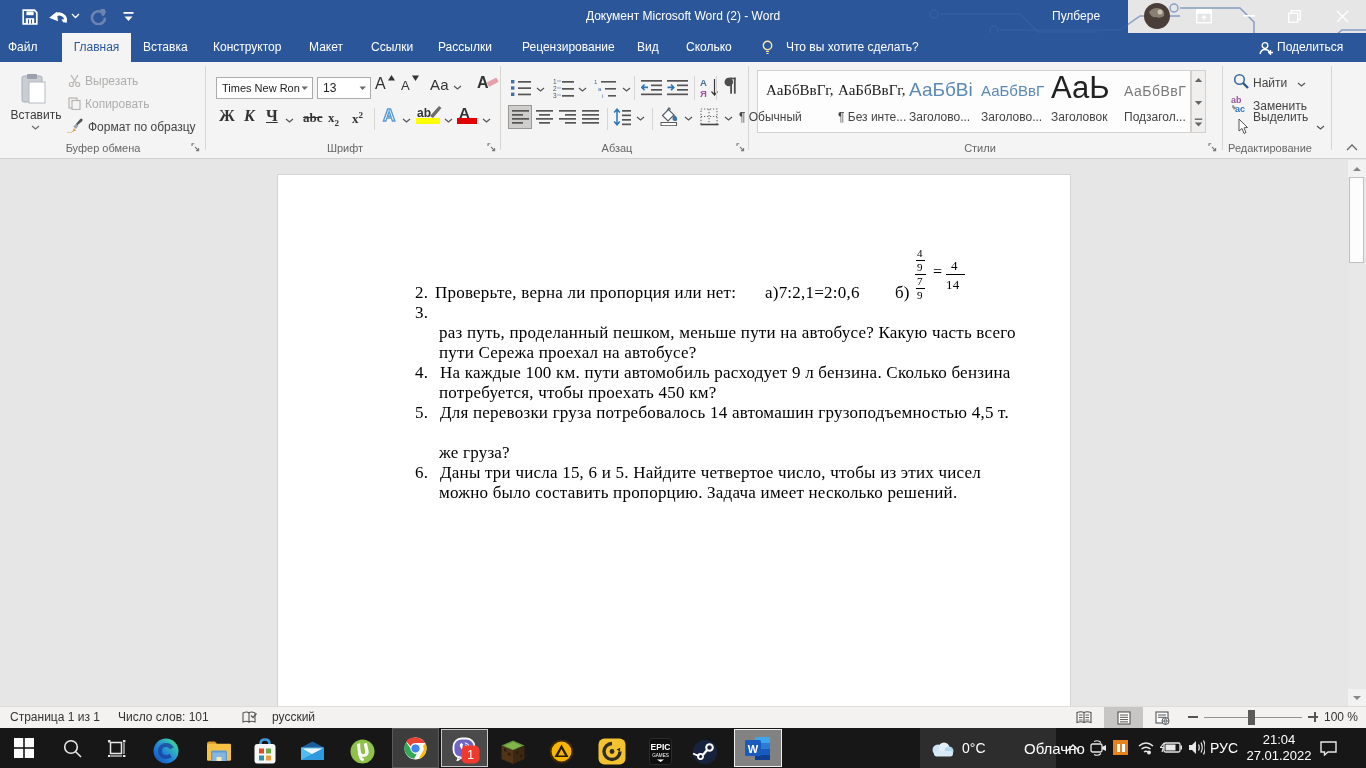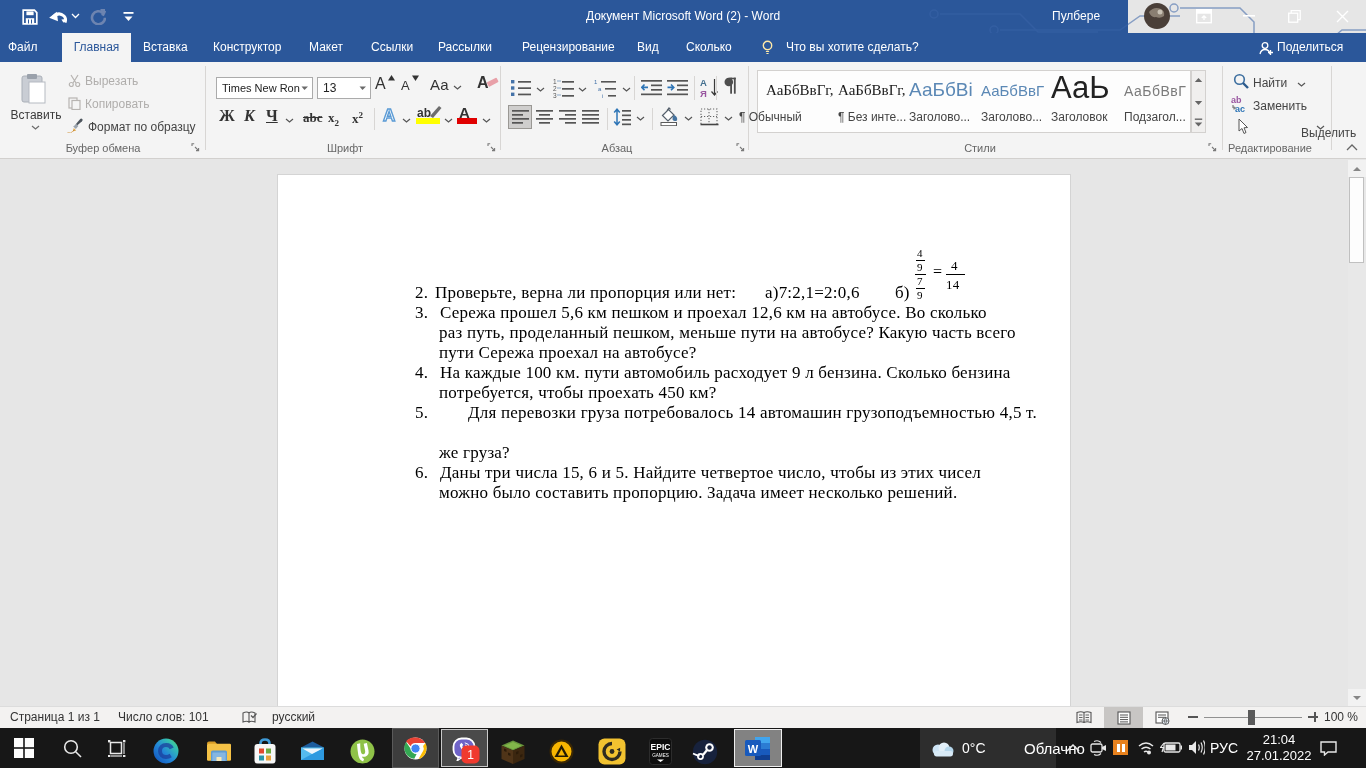--- a/index.html
+++ b/index.html
@@ -419,21 +419,21 @@
     </svg>
     <svg class="abs" style="left:1231px;top:33px" width="19" height="18" viewBox="0 0 19 18">
       <text x="0" y="8" font-size="9" font-weight="bold" fill="#9956a0" font-family="sans-serif">ab</text>
       <text x="4" y="17" font-size="9" font-weight="bold" fill="#2e75b6" font-family="sans-serif">ac</text>
       <path d="M2 10 v3 h2 M3 14.5 l1.5 -1.5 l-1.5 -1.5" stroke="#555" stroke-width="0.9" fill="none"></path>
     </svg>
     <div class="btxt" style="left:1253px;top:37px;">Заменить</div>
     <svg class="abs" style="left:1237px;top:56px" width="12" height="17" viewBox="0 0 12 17">
       <path d="M2 1 L2 13 L5 10.5 L7 15.5 L9 14.5 L7 9.8 L10.5 9.5 Z" fill="#fff" stroke="#555" stroke-width="1"></path>
     </svg>
-    <div class="btxt" style="left:1253px;top:64px;margin-left:48px;">Выделить</div>
+    <div class="btxt" style="left:1253px;top:48px;">Выделить</div>
     <svg class="abs" style="left:1316px;top:63px" width="9" height="5" viewBox="0 0 9 5">
       <path d="M1 1 l3.5 3 L8 1" stroke="#555" stroke-width="1.2" fill="none"></path>
     </svg>
     <div class="glabel" style="left:1200px;">Редактирование</div>
     <div class="gsep" style="left:1331px;"></div>
     <svg class="abs" style="left:1346px;top:82px" width="12" height="7" viewBox="0 0 12 7">
       <path d="M1 6 l5 -5 l5 5" stroke="#666" stroke-width="1.3" fill="none"></path>
     </svg>
   </div>
   <div class="abs" id="docarea">
@@ -448,28 +448,27 @@
       <div class="dline" style="left:639px;top:86px;font-size:11px;">9</div>
       <div class="abs" style="left:637px;top:99px;width:11px;height:1px;background:#000;"></div>
       <div class="dline" style="left:639px;top:100px;font-size:11px;">7</div>
       <div class="abs" style="left:638px;top:113px;width:9px;height:1px;background:#000;"></div>
       <div class="dline" style="left:639px;top:114px;font-size:11px;">9</div>
       <div class="dline" style="left:655px;top:88px;font-size:16px;">=</div>
       <div class="dline" style="left:673px;top:83px;font-size:13px;">4</div>
       <div class="abs" style="left:668px;top:99px;width:19px;height:1px;background:#000;"></div>
       <div class="dline" style="left:668px;top:102px;font-size:13px;text-align:center;">14</div>
       <div class="dline" style="left:137px;top:128px;">3.</div>
-      <div class="dline" style="left:162px;top:128px;">Сережа прошел 5,6 км пешком и проехал 12,6 км на автобусе. Во сколько</div>
       <div class="dline" style="left:161px;top:148px;">раз путь, проделанный пешком, меньше пути на автобусе? Какую часть всего</div>
       <div class="dline" style="left:161px;top:168px;">пути Сережа проехал на автобусе?</div>
       <div class="dline" style="left:137px;top:188px;">4.</div>
       <div class="dline" style="left:162px;top:188px;">На каждые 100 км. пути автомобиль расходует 9 л бензина. Сколько бензина</div>
       <div class="dline" style="left:161px;top:208px;">потребуется, чтобы проехать 450 км?</div>
       <div class="dline" style="left:137px;top:228px;">5.</div>
-      <div class="dline" style="left:162px;top:228px;margin-left:28px;">Для перевозки груза потребовалось 14 автомашин грузоподъемностью 4,5 т.</div>
+      <div class="dline" style="left:162px;top:228px;">Для перевозки груза потребовалось 14 автомашин грузоподъемностью 4,5 т.</div>
       <div class="dline" style="left:161px;top:268px;">же груза?</div>
       <div class="dline" style="left:137px;top:288px;">6.</div>
       <div class="dline" style="left:162px;top:288px;">Даны три числа 15, 6 и 5. Найдите четвертое число, чтобы из этих чисел</div>
       <div class="dline" style="left:161px;top:308px;">можно было составить пропорцию. Задача имеет несколько решений.</div>
     </div>
   </div>
   <div class="abs" id="sbar">
     <div class="abs" style="left:0;top:0;width:18px;height:17px;background:#f2f2f2;"></div>
     <svg class="abs" style="left:4px;top:6px" width="10" height="6" viewBox="0 0 10 6">
       <path d="M1 5 L5 1 L9 5z" fill="#868686"></path>

